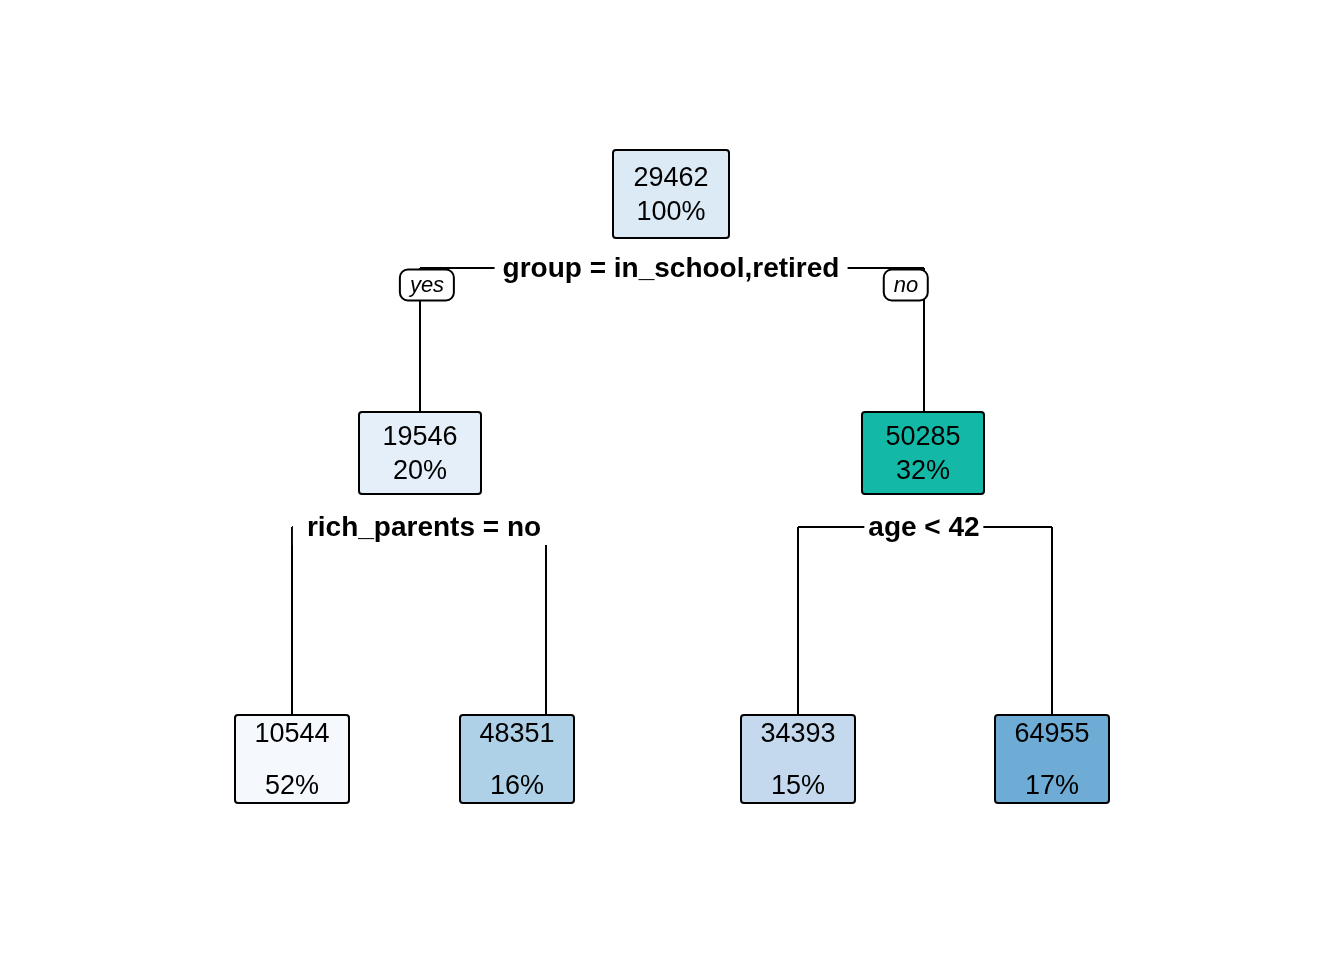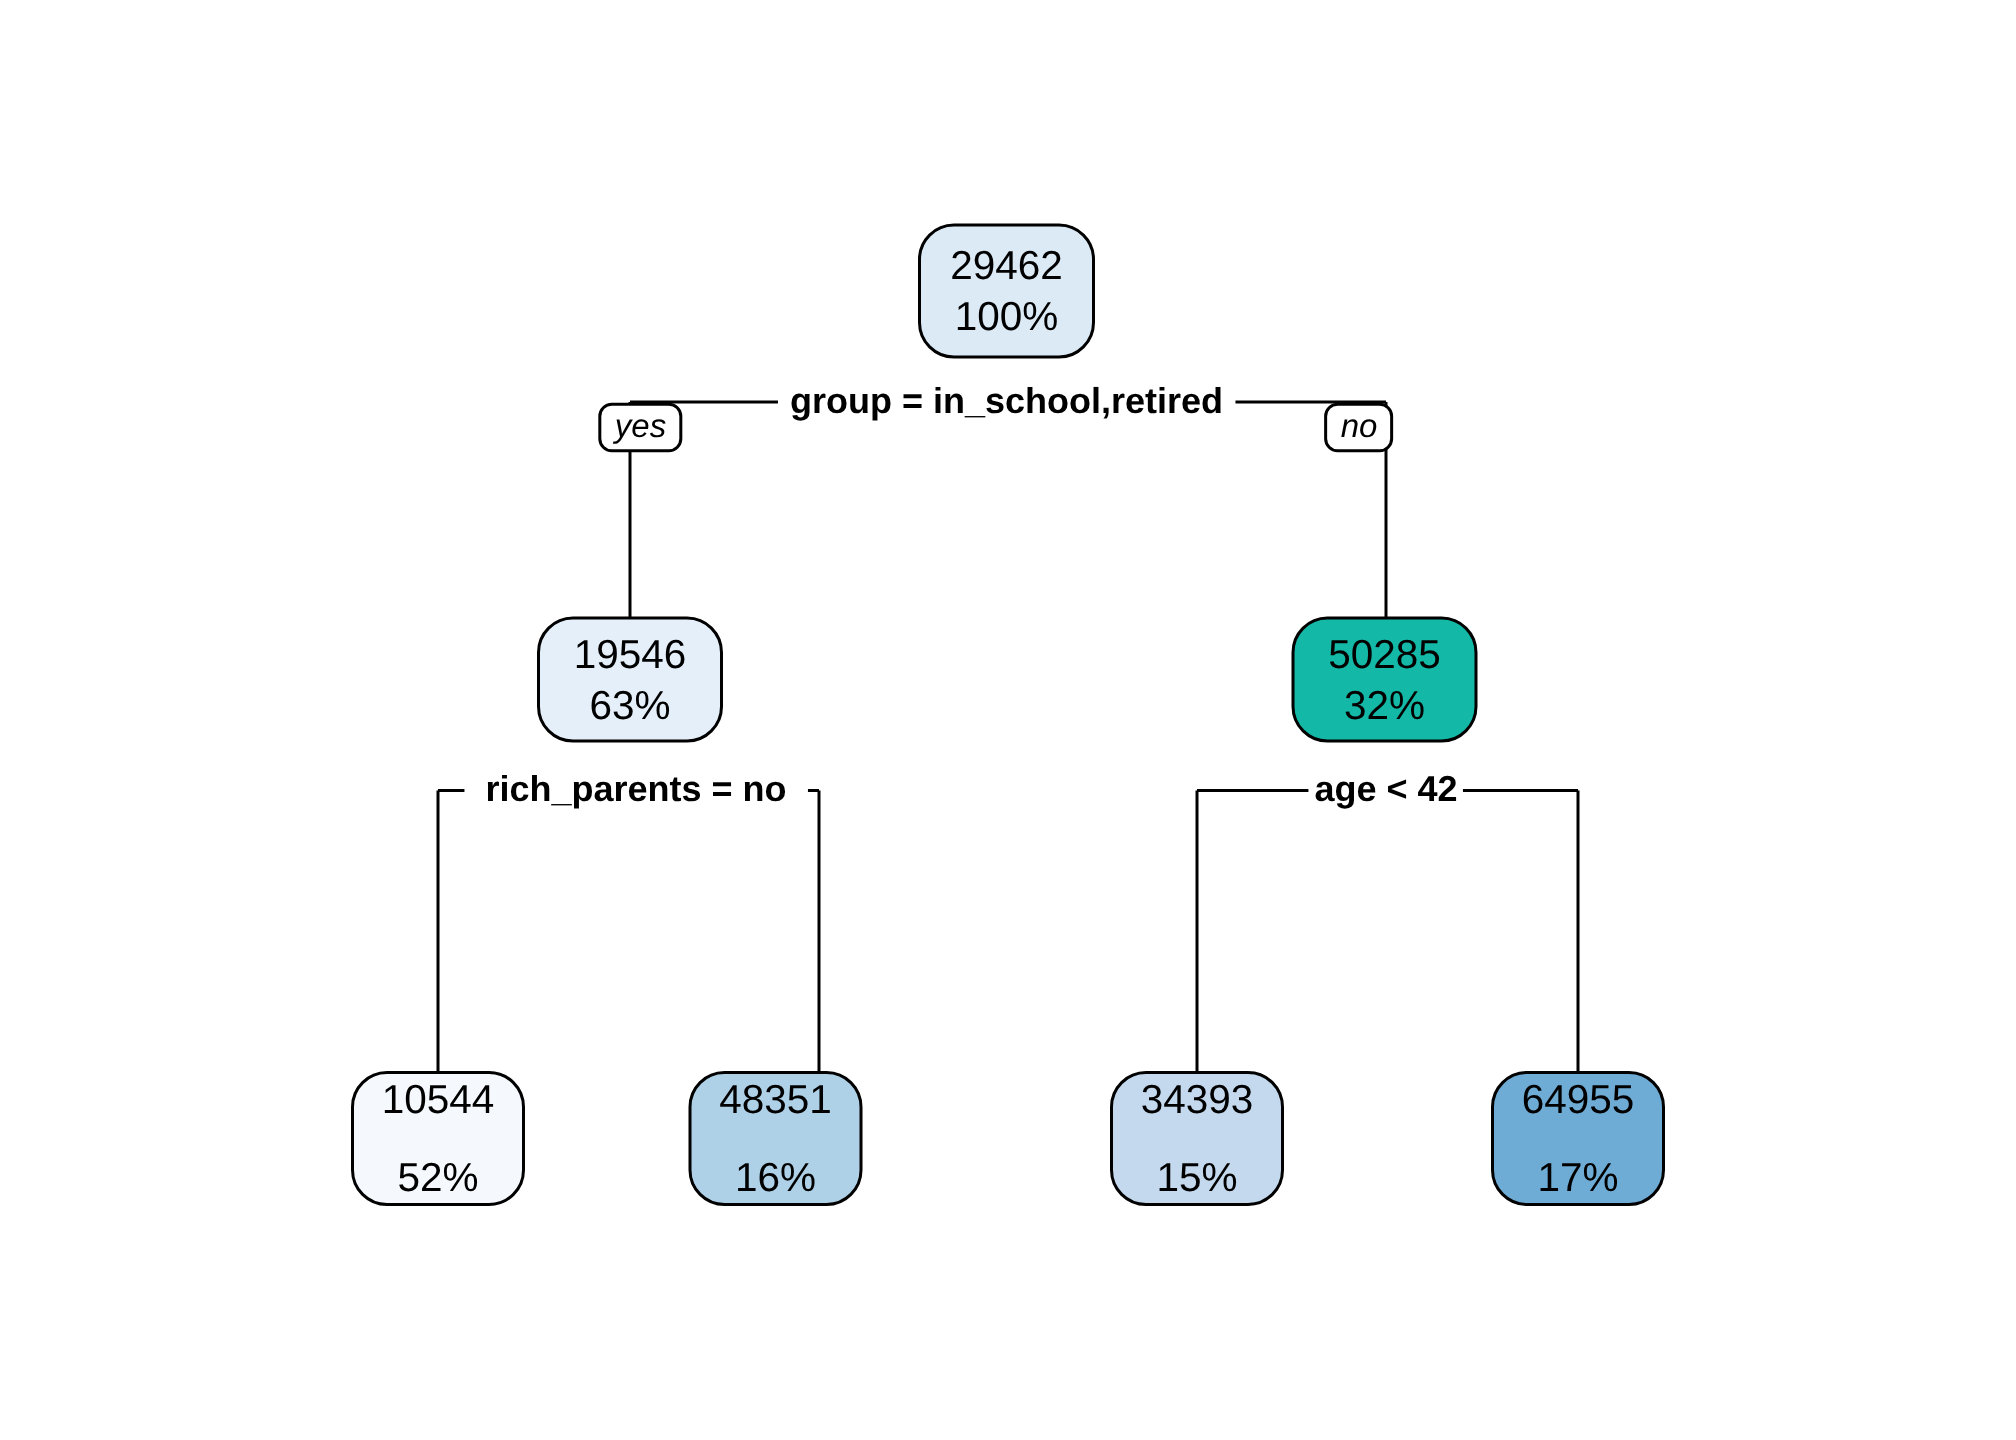--- a/index.html
+++ b/index.html
@@ -21,21 +21,21 @@
     top: 0;
     z-index: 1;
   }
   
   .split-label {
     position: absolute;
     transform: translate(-50%, -50%);
     z-index: 2;
     background: #ffffff;
     font-weight: bold;
-    font-size: 24px;
+    font-size: 28px;
     line-height: 32px;
     white-space: nowrap;
     padding: 2px 8px;
     text-align: center;
   }
   .split-root  { left: 671px; top: 268px; }
   .split-left  { left: 424px; top: 527px; padding: 2px 14px; }
   .split-right { left: 924px; top: 527px; padding: 2px 4px; }
   
   .badge {
@@ -53,21 +53,21 @@
     margin-top: 17px;
   }
   .badge-yes { left: 427px; top: 268px; }
   .badge-no  { left: 906px; top: 268px; }
   
   .node {
     position: absolute;
     transform: translate(-50%, -50%);
     z-index: 3;
     border: 2px solid #000000;
-    border-radius: 24px;
+    border-radius: 4px;
     display: flex;
     flex-direction: column;
     align-items: center;
     justify-content: center;
     font-size: 27px;
     line-height: 34px;
     text-align: center;
   }
   .node-root { left: 671px; top: 194px; width: 114px; height: 86px; }
   .node-l2a  { left: 420px; top: 453px; width: 120px; height: 80px; }
@@ -101,21 +101,21 @@
   <div class="split-label split-left">rich_parents = no</div>
   <div class="split-label split-right">age &lt; 42</div>
 
   <div class="node node-root" style="background-color: rgb(220, 234, 246);">
     <div>29462</div>
     <div>100%</div>
   </div>
 
   <div class="node node-l2a" style="background-color: rgb(229, 239, 249);">
     <div>19546</div>
-    <div>63%</div>
+    <div>20%</div>
   </div>
   <div class="node node-l2b" style="background-color: #14b8a6;">
     <div>50285</div>
     <div>32%</div>
   </div>
 
   <div class="node node-leaf leaf-1" style="background-color: rgb(245, 249, 253);">
     <div>10544</div>
     <div>52%</div>
   </div>

